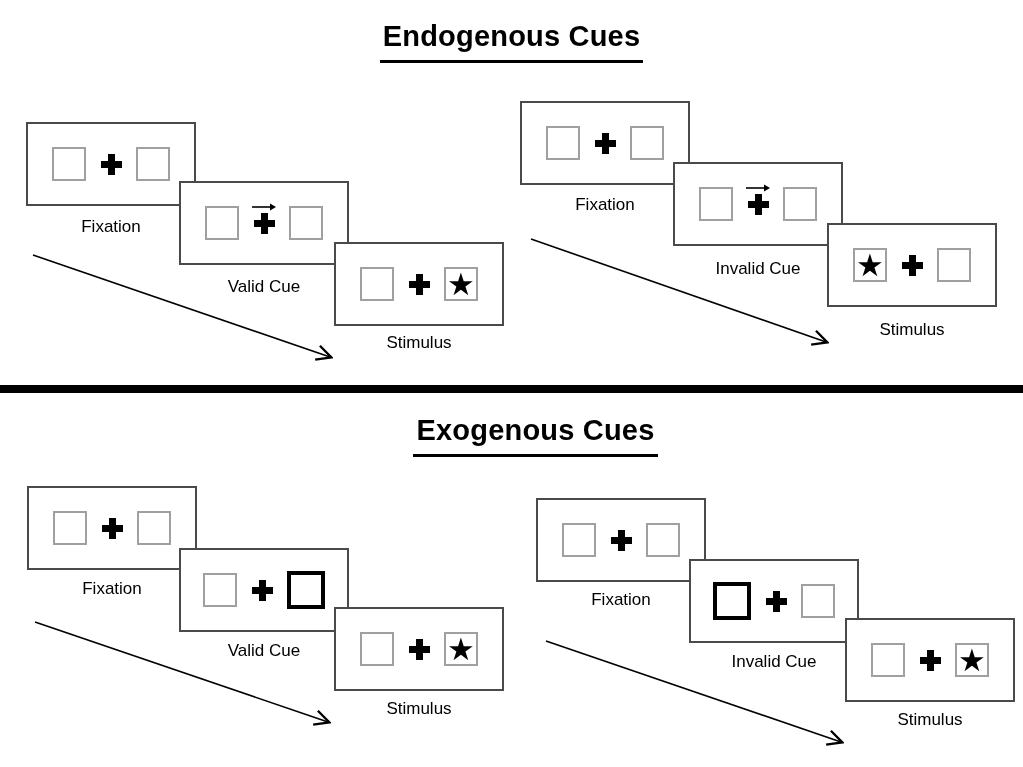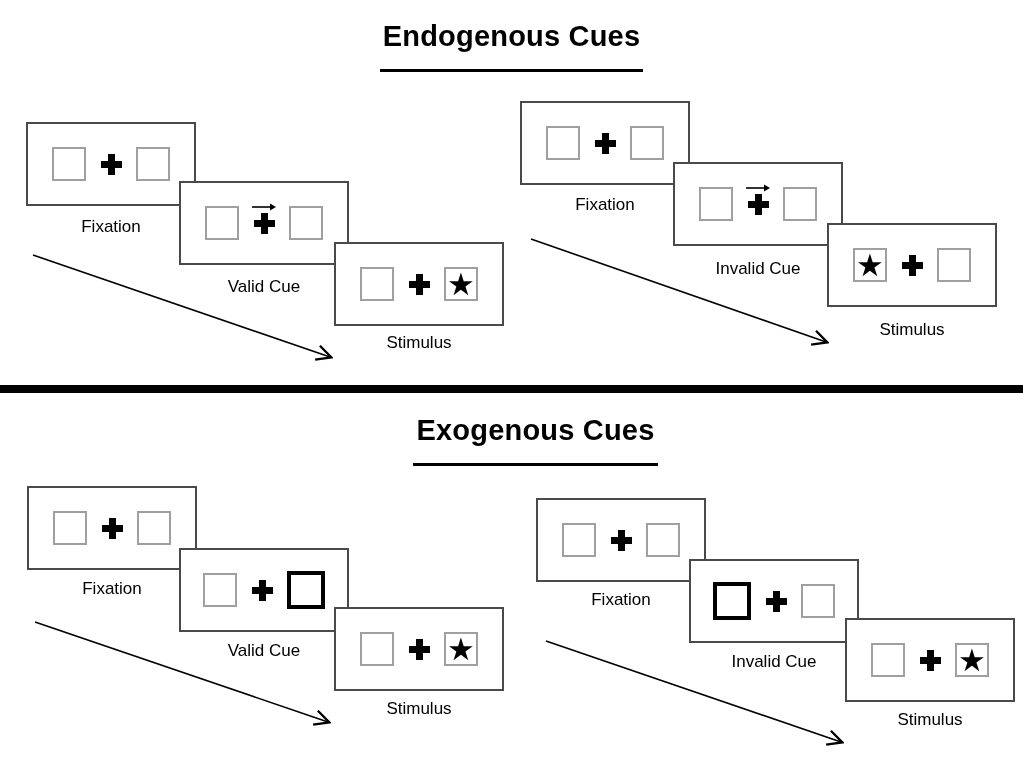--- a/index.html
+++ b/index.html
@@ -2,21 +2,21 @@
 <html><head>
 <meta charset="utf-8">
 <style>
   html,body{margin:0;padding:0;background:#fff;}
   body{width:1023px;height:767px;position:relative;overflow:hidden;
        font-family:"Liberation Sans",sans-serif;color:#000;}
   .stage{position:absolute;inset:0;}
 
   .section-title{position:absolute;left:0;width:100%;text-align:center;
        font-size:29px;font-weight:bold;letter-spacing:0.2px;}
-  .section-title span{display:inline-block;border-bottom:3px solid #000;padding:0 3px 16px 3px;}
+  .section-title span{display:inline-block;border-bottom:3px solid #000;padding:0 3px 7px 3px;}
 
   .divider{position:absolute;left:0;top:385px;width:1023px;height:8px;background:#000;}
 
   .panel{position:absolute;width:170px;height:84px;background:#fff;
        border:2px solid #4a4a4a;box-sizing:border-box;
        display:flex;align-items:center;justify-content:center;gap:12px;}
 
   .box{width:34px;height:34px;border:2px solid #a0a0a0;background:#fff;box-sizing:border-box;
        display:flex;align-items:center;justify-content:center;}
   .box.thick{width:38px;height:38px;border:4px solid #000;}

